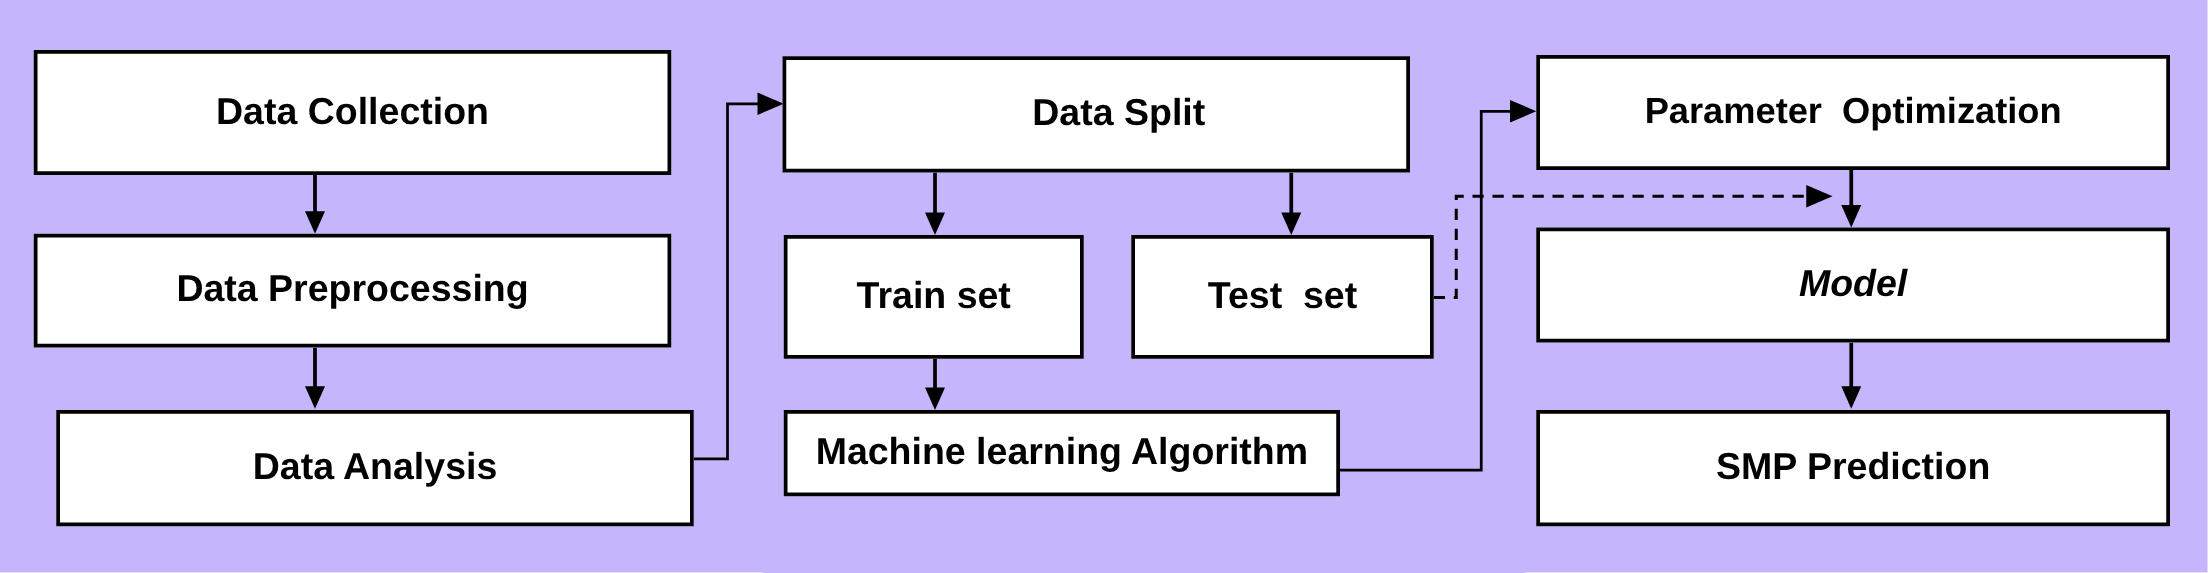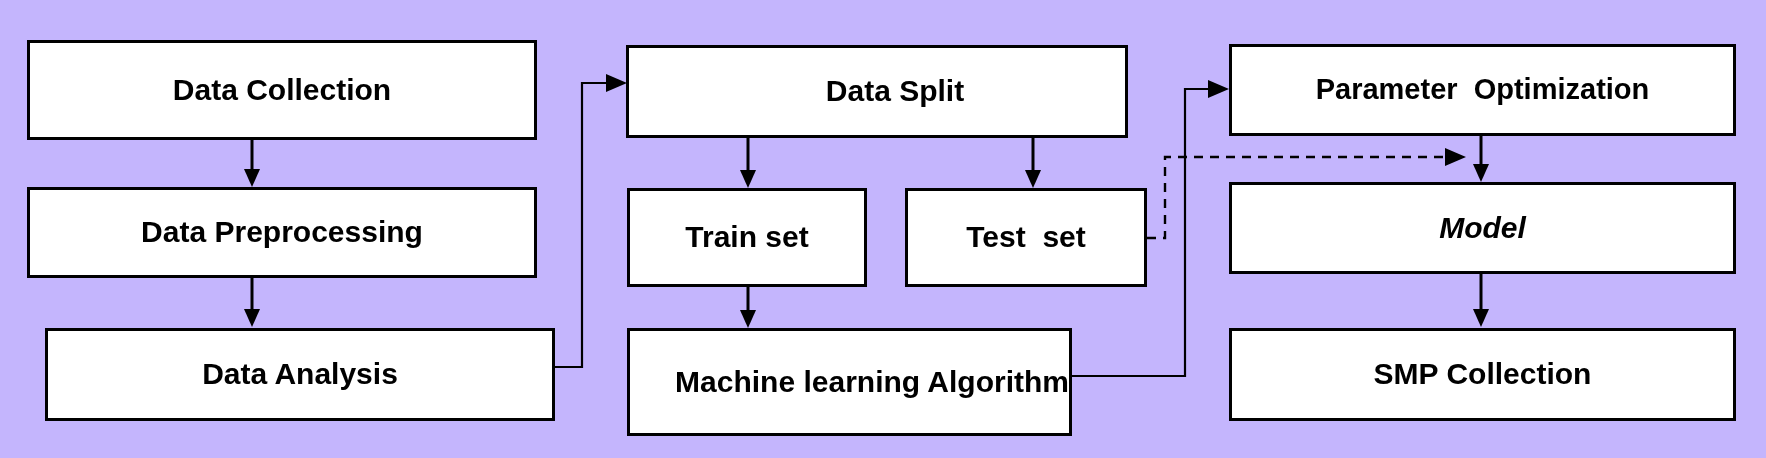--- a/index.html
+++ b/index.html
@@ -146,29 +146,29 @@
   </div>
 
   <div class="node" style="left:627px; top:188px; width:240px; height:99px; font-size:30px;">
     <span class="label">Train set</span>
   </div>
 
   <div class="node" style="left:905px; top:188px; width:242px; height:99px; font-size:30px;">
     <span class="label">Test  set</span>
   </div>
 
-  <div class="node" style="left:627px; top:328px; width:445px; height:108px; font-size:30px;justify-content:flex-end;">
+  <div class="node" style="left:627px; top:328px; width:445px; height:69px; font-size:30px;">
     <span class="label">Machine learning Algorithm</span>
   </div>
 
   <div class="node two-line" style="left:1229px; top:44px; width:507px; height:92px; font-size:29px;">
     <span class="label">Parameter  Optimization</span>
   </div>
 
   <div class="node" style="left:1229px; top:182px; width:507px; height:92px; font-size:30px;font-style:italic;">
     <span class="label">Model</span>
   </div>
 
   <div class="node" style="left:1229px; top:328px; width:507px; height:93px; font-size:30px;">
-    <span class="label">SMP Collection</span>
+    <span class="label">SMP Prediction</span>
   </div>
 
 </div>
 
 </body></html>

